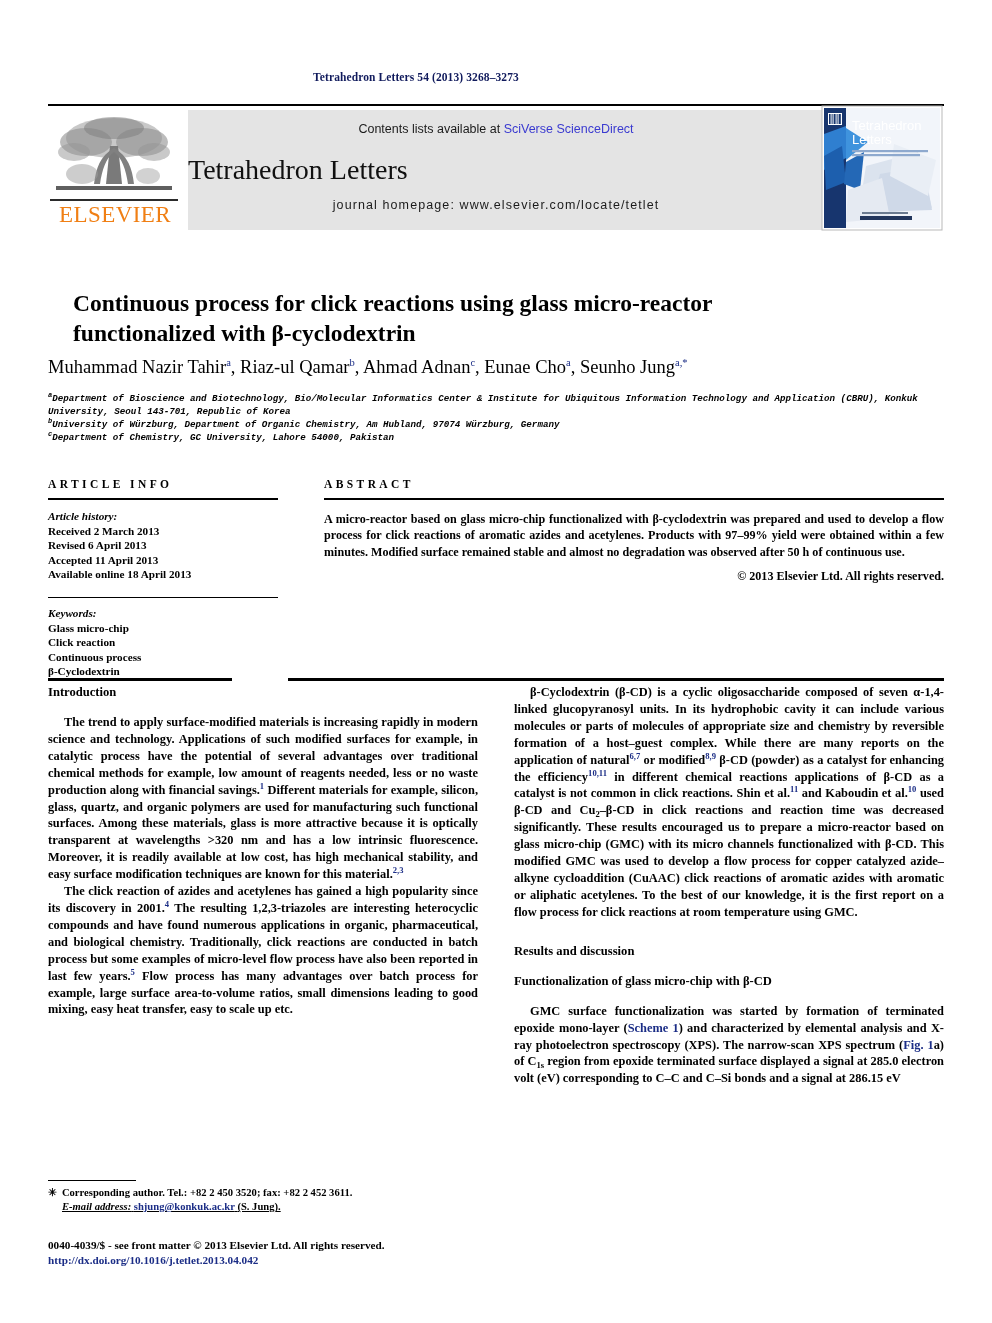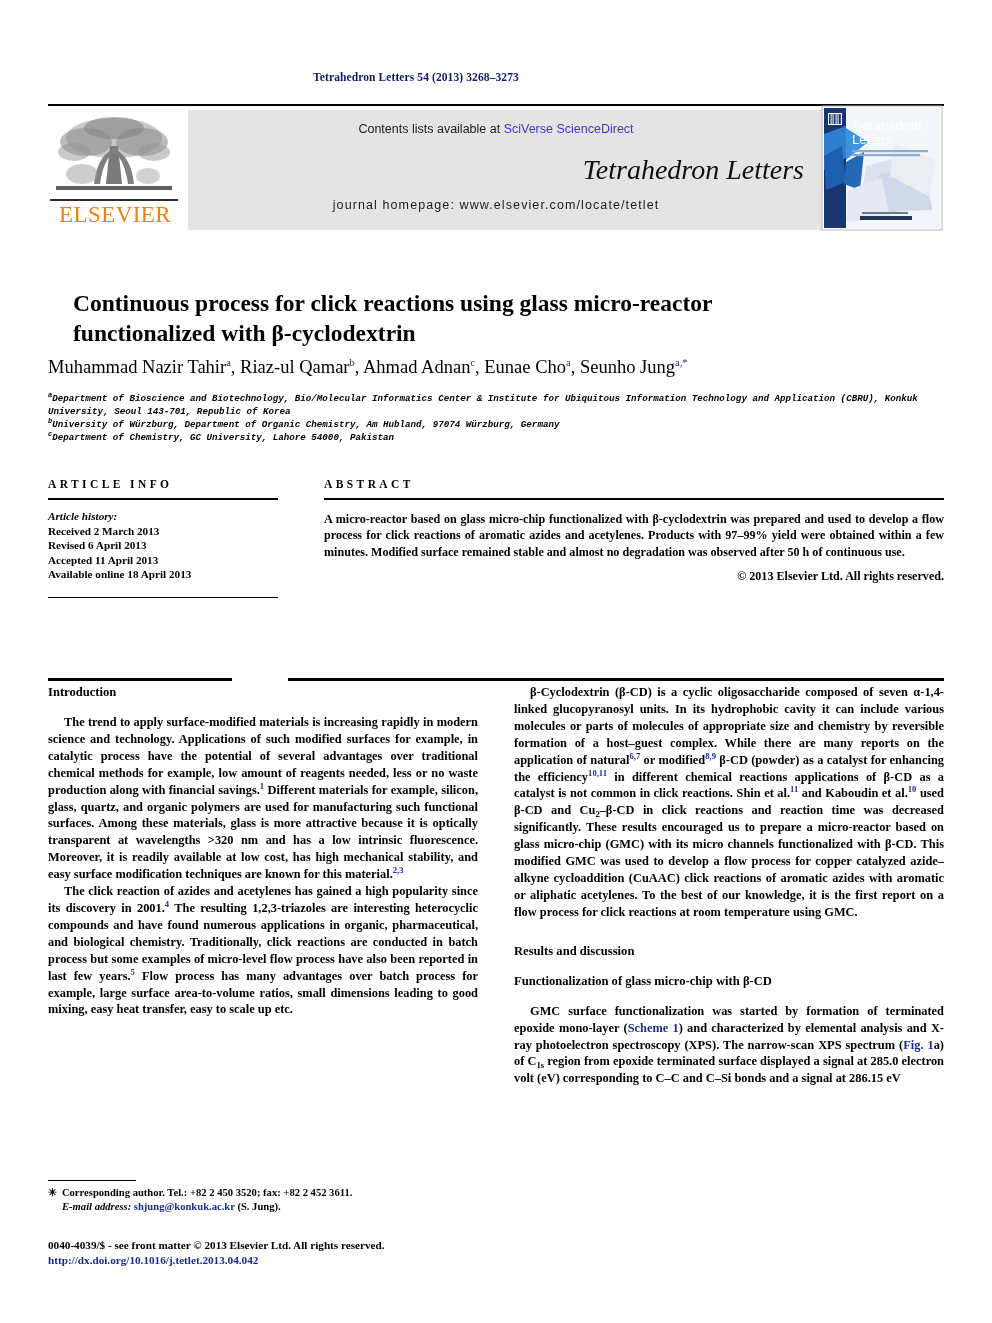--- a/index.html
+++ b/index.html
@@ -94,25 +94,24 @@
     font-size: 12.5px;
     color: #1b1b1b;
   }
   .contents-line .sd {
     color: #3a3ad0;
   }
   .journal-name {
     position: absolute;
     left: 0; top: 44px;
     width: 616px;
-    text-align: right;
+    text-align: left;
     font-family: "Liberation Serif", serif;
     font-size: 28px;
     color: #101010;
-    font-style: italic;
   }
   .homepage-line {
     position: absolute;
     left: 0; top: 88px;
     width: 616px;
     text-align: center;
     font-family: "Liberation Sans", sans-serif;
     font-size: 12.5px;
     letter-spacing: 1.1px;
     color: #1b1b1b;
@@ -301,21 +300,21 @@
   .footnote {
     position: absolute;
     left: 48px; top: 1186px;
     width: 420px;
     font-family: "Liberation Serif", serif;
     font-weight: bold;
     font-size: 10.6px;
     line-height: 14.4px;
   }
   .footnote .star { margin-right: 5px; }
-  .footnote .ind { padding-left: 14px; display: block; }
+  .footnote .ind { padding-left: 14px; display: block; text-decoration: underline; }
   .footnote .it { font-style: italic; }
   .footer-issn {
     position: absolute;
     left: 48px; top: 1238px;
     width: 460px;
     font-family: "Liberation Serif", serif;
     font-weight: bold;
     font-size: 11.2px;
     line-height: 15px;
   }
@@ -406,20 +405,24 @@
     </div>
 
   <div class="info-col">
     <div class="sect-label">ARTICLE INFO</div>
     <div class="hr-thick"></div>
     <div class="hist">
       <span class="it">Article history:</span><br>
       <span><span>Received 2 March 2013</span><br><span>Revised 6 April 2013</span><br><span>Accepted 11 April 2013</span><br><span>Available online 18 April 2013</span></span>
     </div>
     <div class="kw-rule"></div>
+    <div class="kw">
+      <span class="it">Keywords:</span><br>
+      <span><span>Glass micro-chip</span><br><span>Click reaction</span><br><span>Continuous process</span><br><span>β-Cyclodextrin</span></span>
+    </div>
   </div>
 
   <div class="abs-col">
     <div class="sect-label">ABSTRACT</div>
     <div class="hr-thick"></div>
     <div class="abstract-text">A micro-reactor based on glass micro-chip functionalized with β-cyclodextrin was prepared and used to develop a flow process for click reactions of aromatic azides and acetylenes. Products with 97–99% yield were obtained within a few minutes. Modified surface remained stable and almost no degradation was observed after 50 h of continuous use.</div>
     <div class="copyright">© 2013 Elsevier Ltd. All rights reserved.</div>
   </div>
 
   <div class="rule-left"></div>

